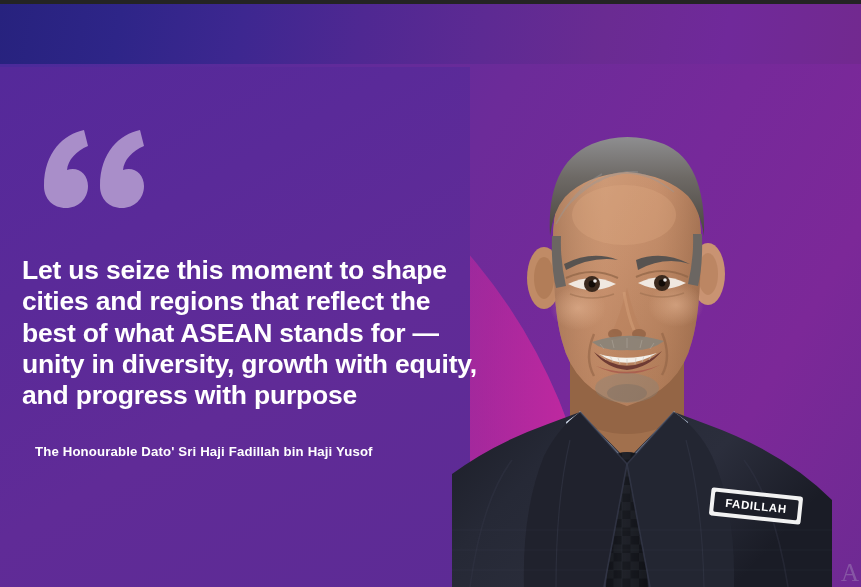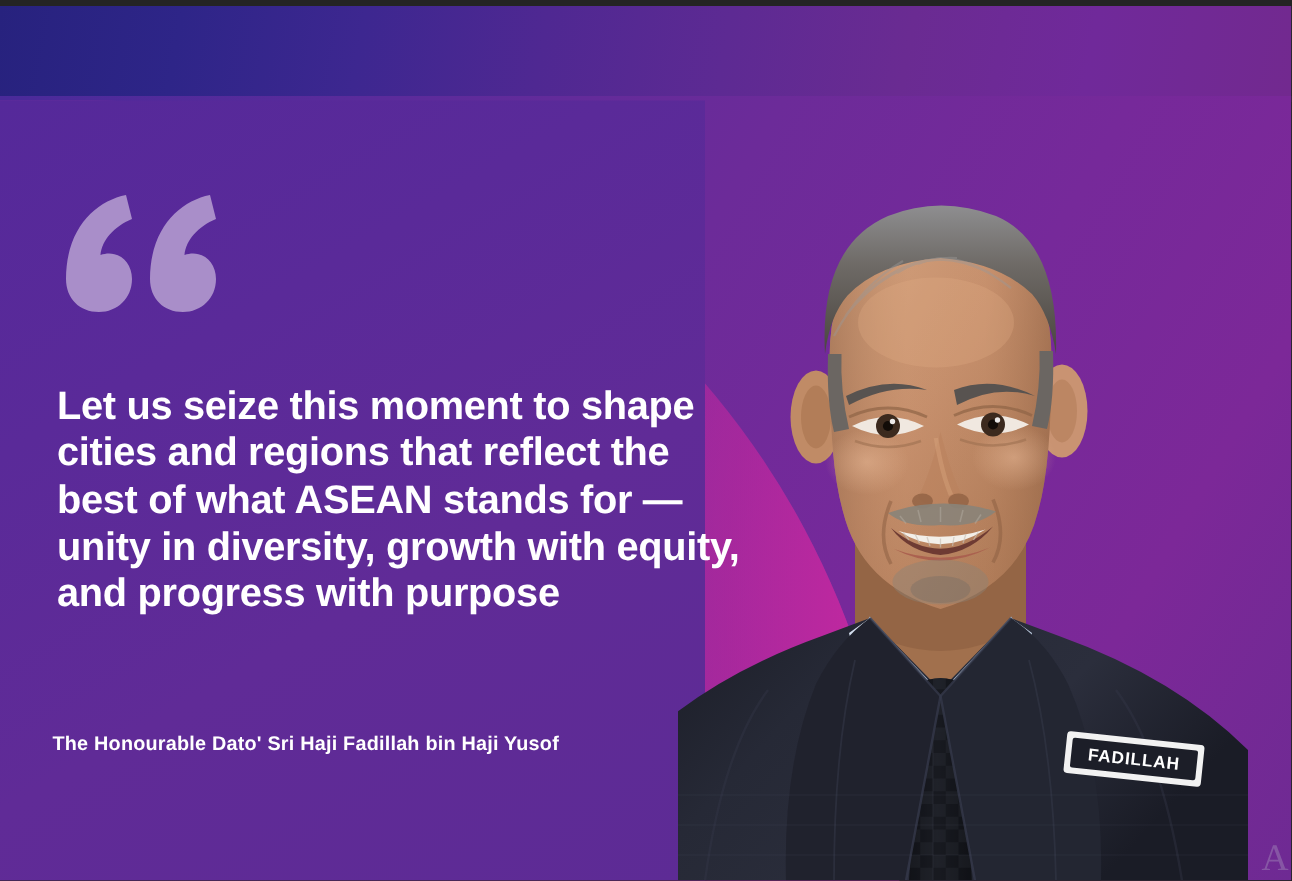--- a/index.html
+++ b/index.html
@@ -100,40 +100,39 @@
   .quote-mark {
     position:absolute; left:38px; top:128px;
     z-index:6;
     display:block;
   }
   .quote-mark svg { display:block; }
 
   
   .quote-text {
     position:absolute;
-    left:38px; top:255px;
+    left:22px; top:255px;
     width:455px;
     z-index:6;
     color:#ffffff;
     font-size:26.5px;
     font-weight:bold;
     line-height:1.18;
     letter-spacing:-0.2px;
     white-space:pre-line;
   }
 
   
   .attrib { position:absolute; left:35px; top:442px; z-index:6; width:430px; }
   .attrib-name {
     color:#ffffff;
     font-size:13.2px;
     font-weight:bold;
     letter-spacing:0.15px;
     line-height:1.45;
-    margin-top:44px;
   }
   .attrib-role {
     color:#e6dcf2;
     font-size:13px;
     font-weight:normal;
     letter-spacing:0.1px;
     line-height:1.45;
   }
 
   

